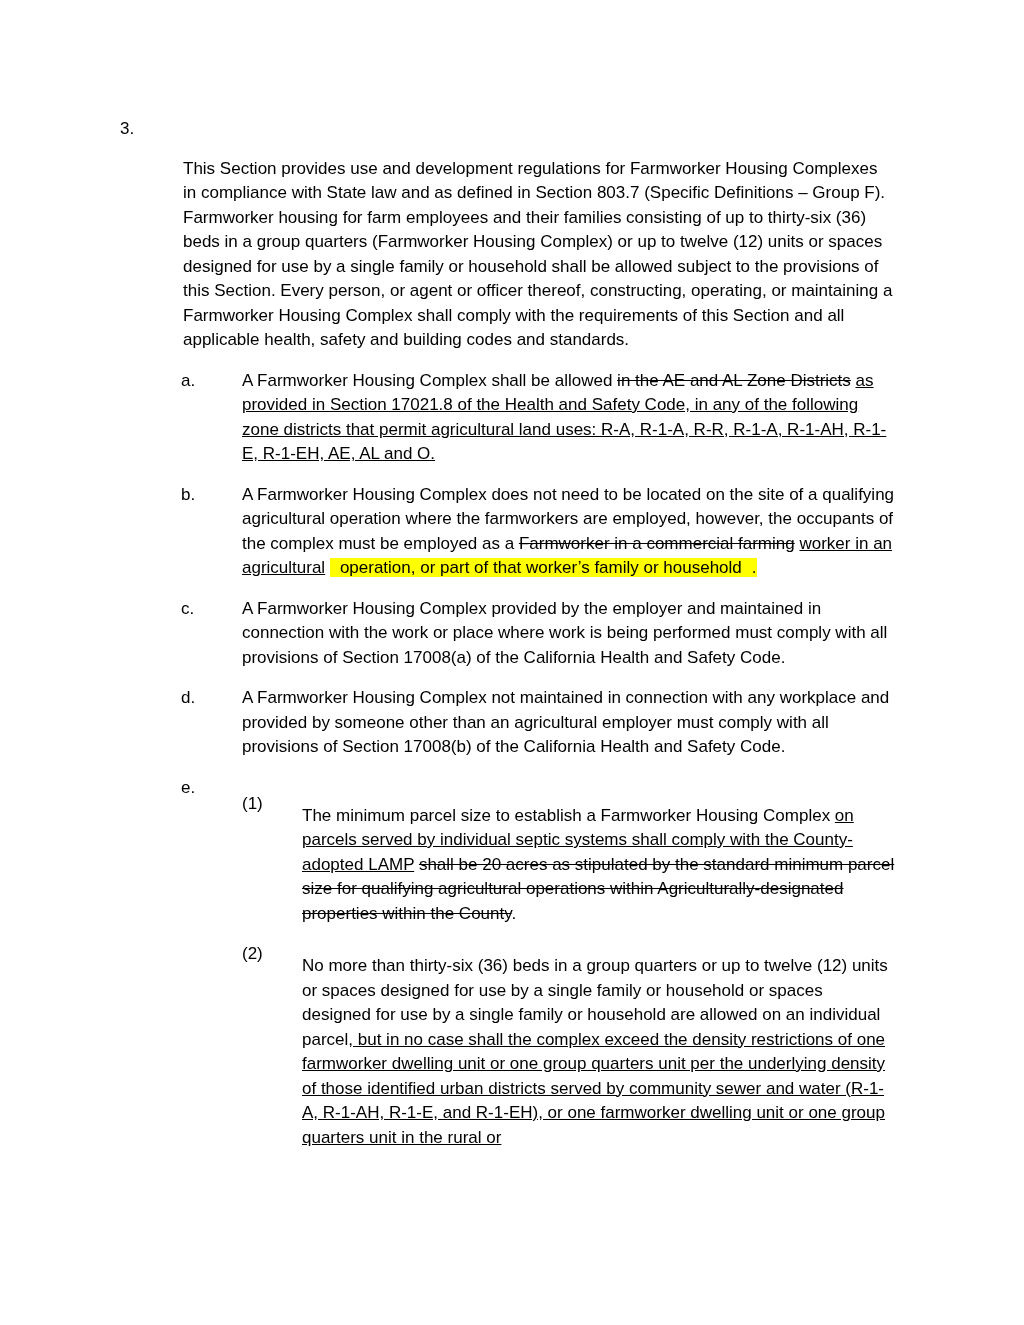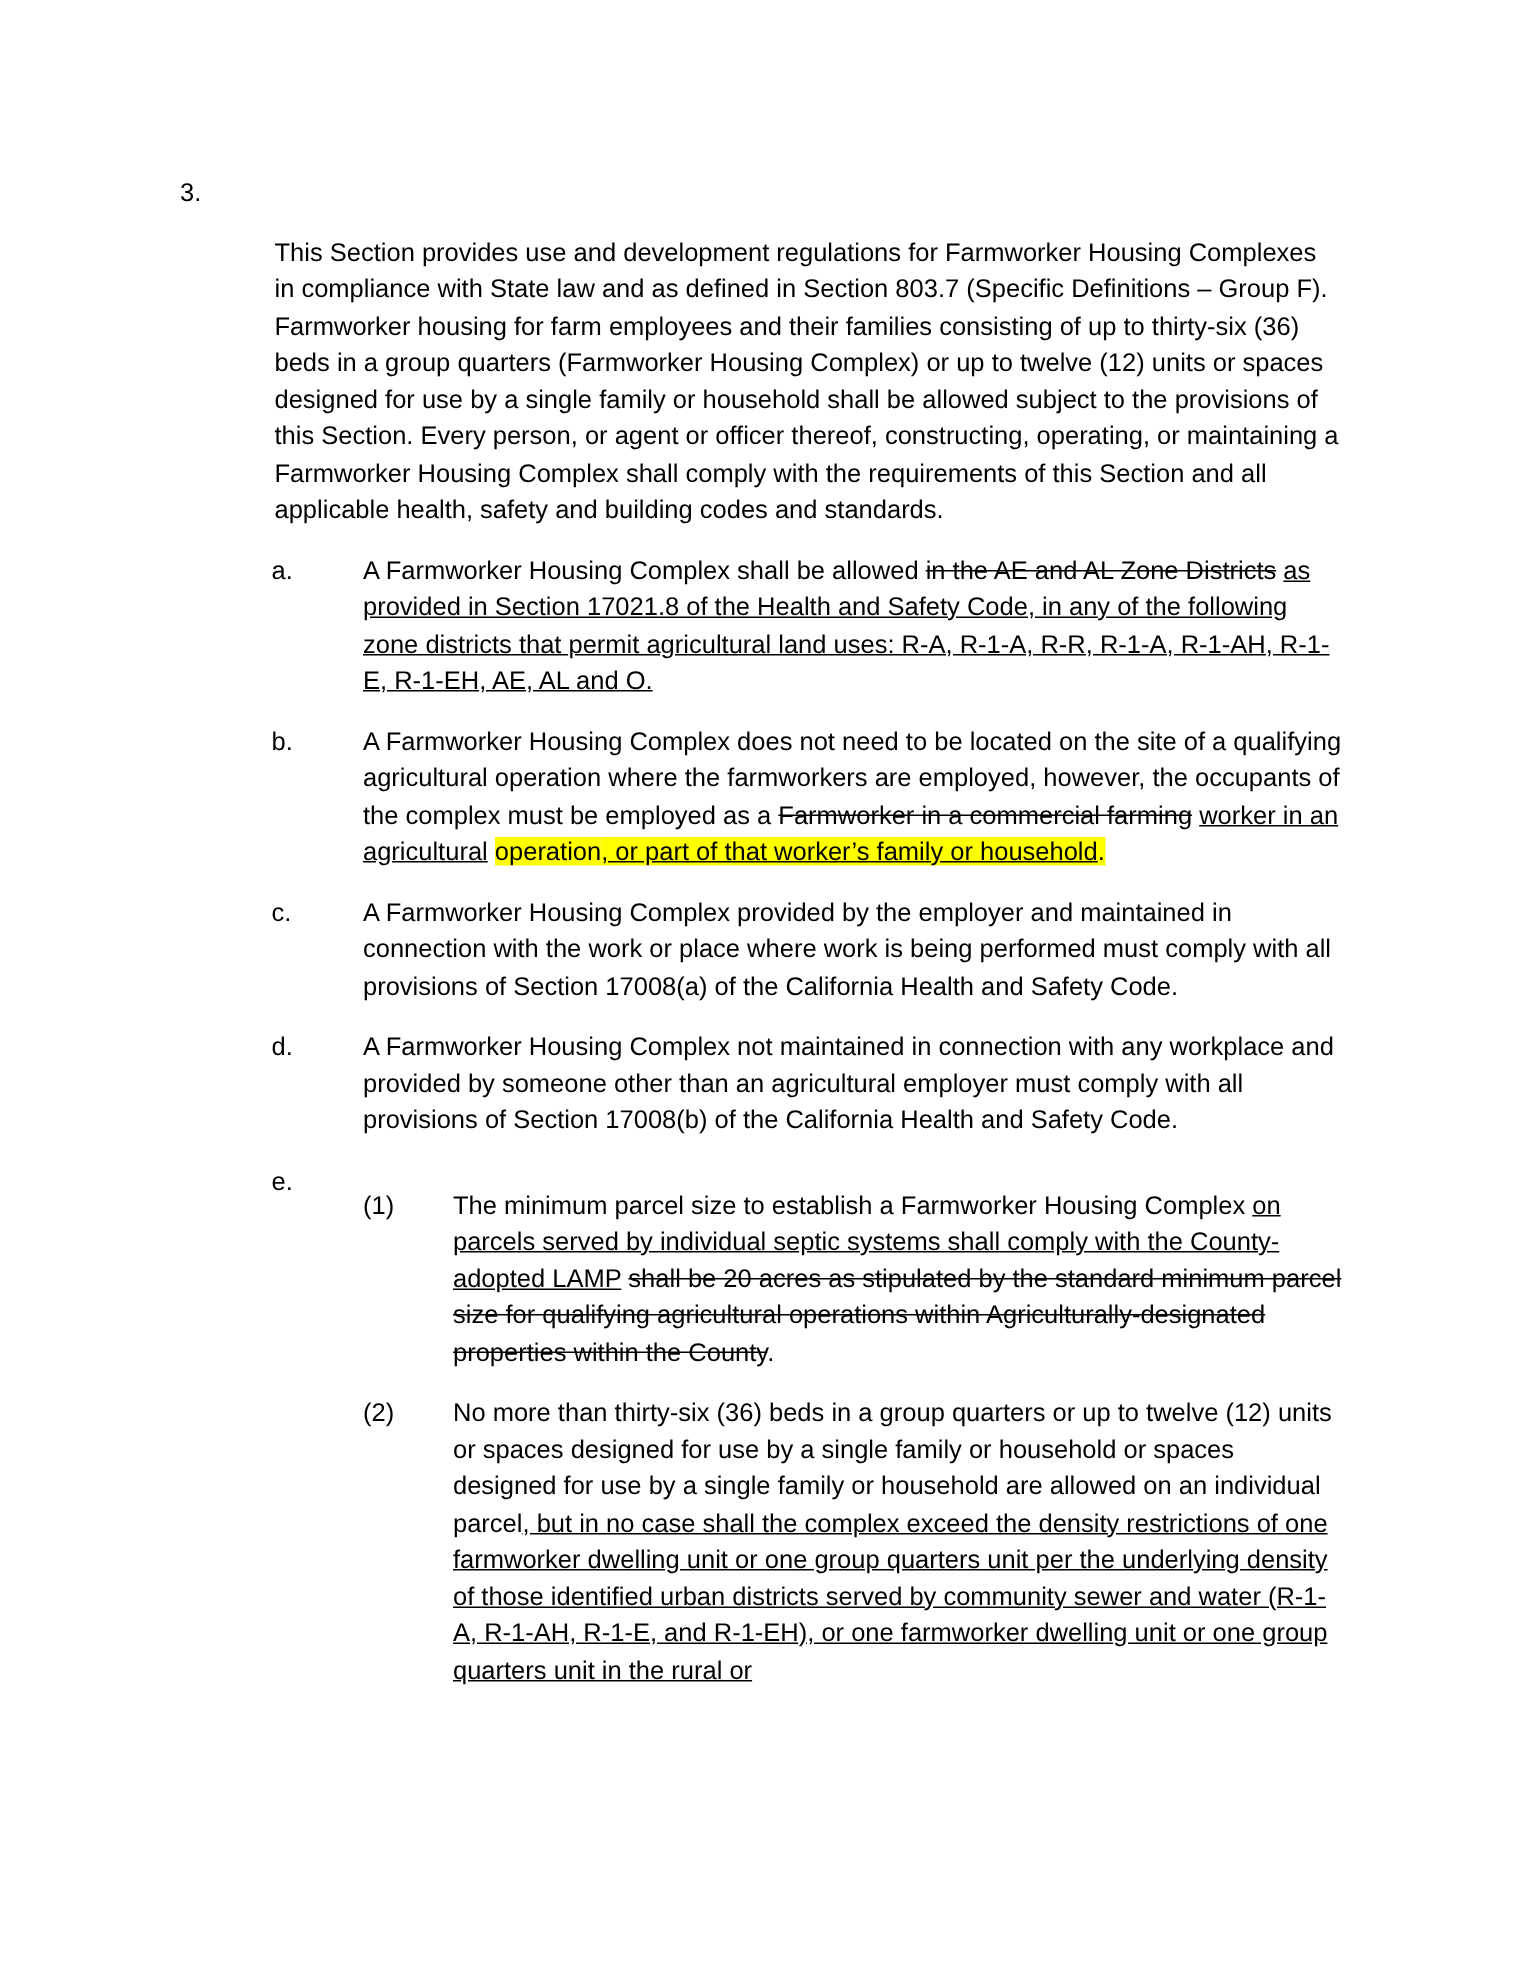--- a/index.html
+++ b/index.html
@@ -17,26 +17,26 @@
   }
   .heading { display: flex; margin-bottom: 15px; }
   .heading .num { flex: 0 0 63px; }
   .heading .title { text-decoration: underline; }
   .intro { margin-left: 63px; margin-bottom: 16px; }
   .item { display: flex; margin-left: 61px; margin-bottom: 16px; }
   .item > .lbl { flex: 0 0 61px; }
   .item > .body { flex: 1; min-width: 0; }
   .subitem { display: flex; margin-top: 16px; }
   .subitem > .lbl { flex: 0 0 60px; }
-  .subitem > .body { flex: 1; min-width: 0; }
+  .subitem > .body { flex: 1; min-width: 0; margin-top: 12px; }
   .run-n { }
   .run-strike { text-decoration: line-through; }
   .run-u { text-decoration: underline; text-align: right; }
-  .run-hl { background-color: var(--hl, #ffff00); }
-  .run-hl-u { background-color: var(--hl, #ffff00); text-decoration: underline; }
+  .run-hl { background-color: var(--hl, #ffff00); padding-left: 10px; }
+  .run-hl-u { background-color: var(--hl, #ffff00); }
 </style>
 </head>
 <body>
 
 <div class="page">
 
   <div class="heading">
     <span class="num">3.</span>
   </div>
 

